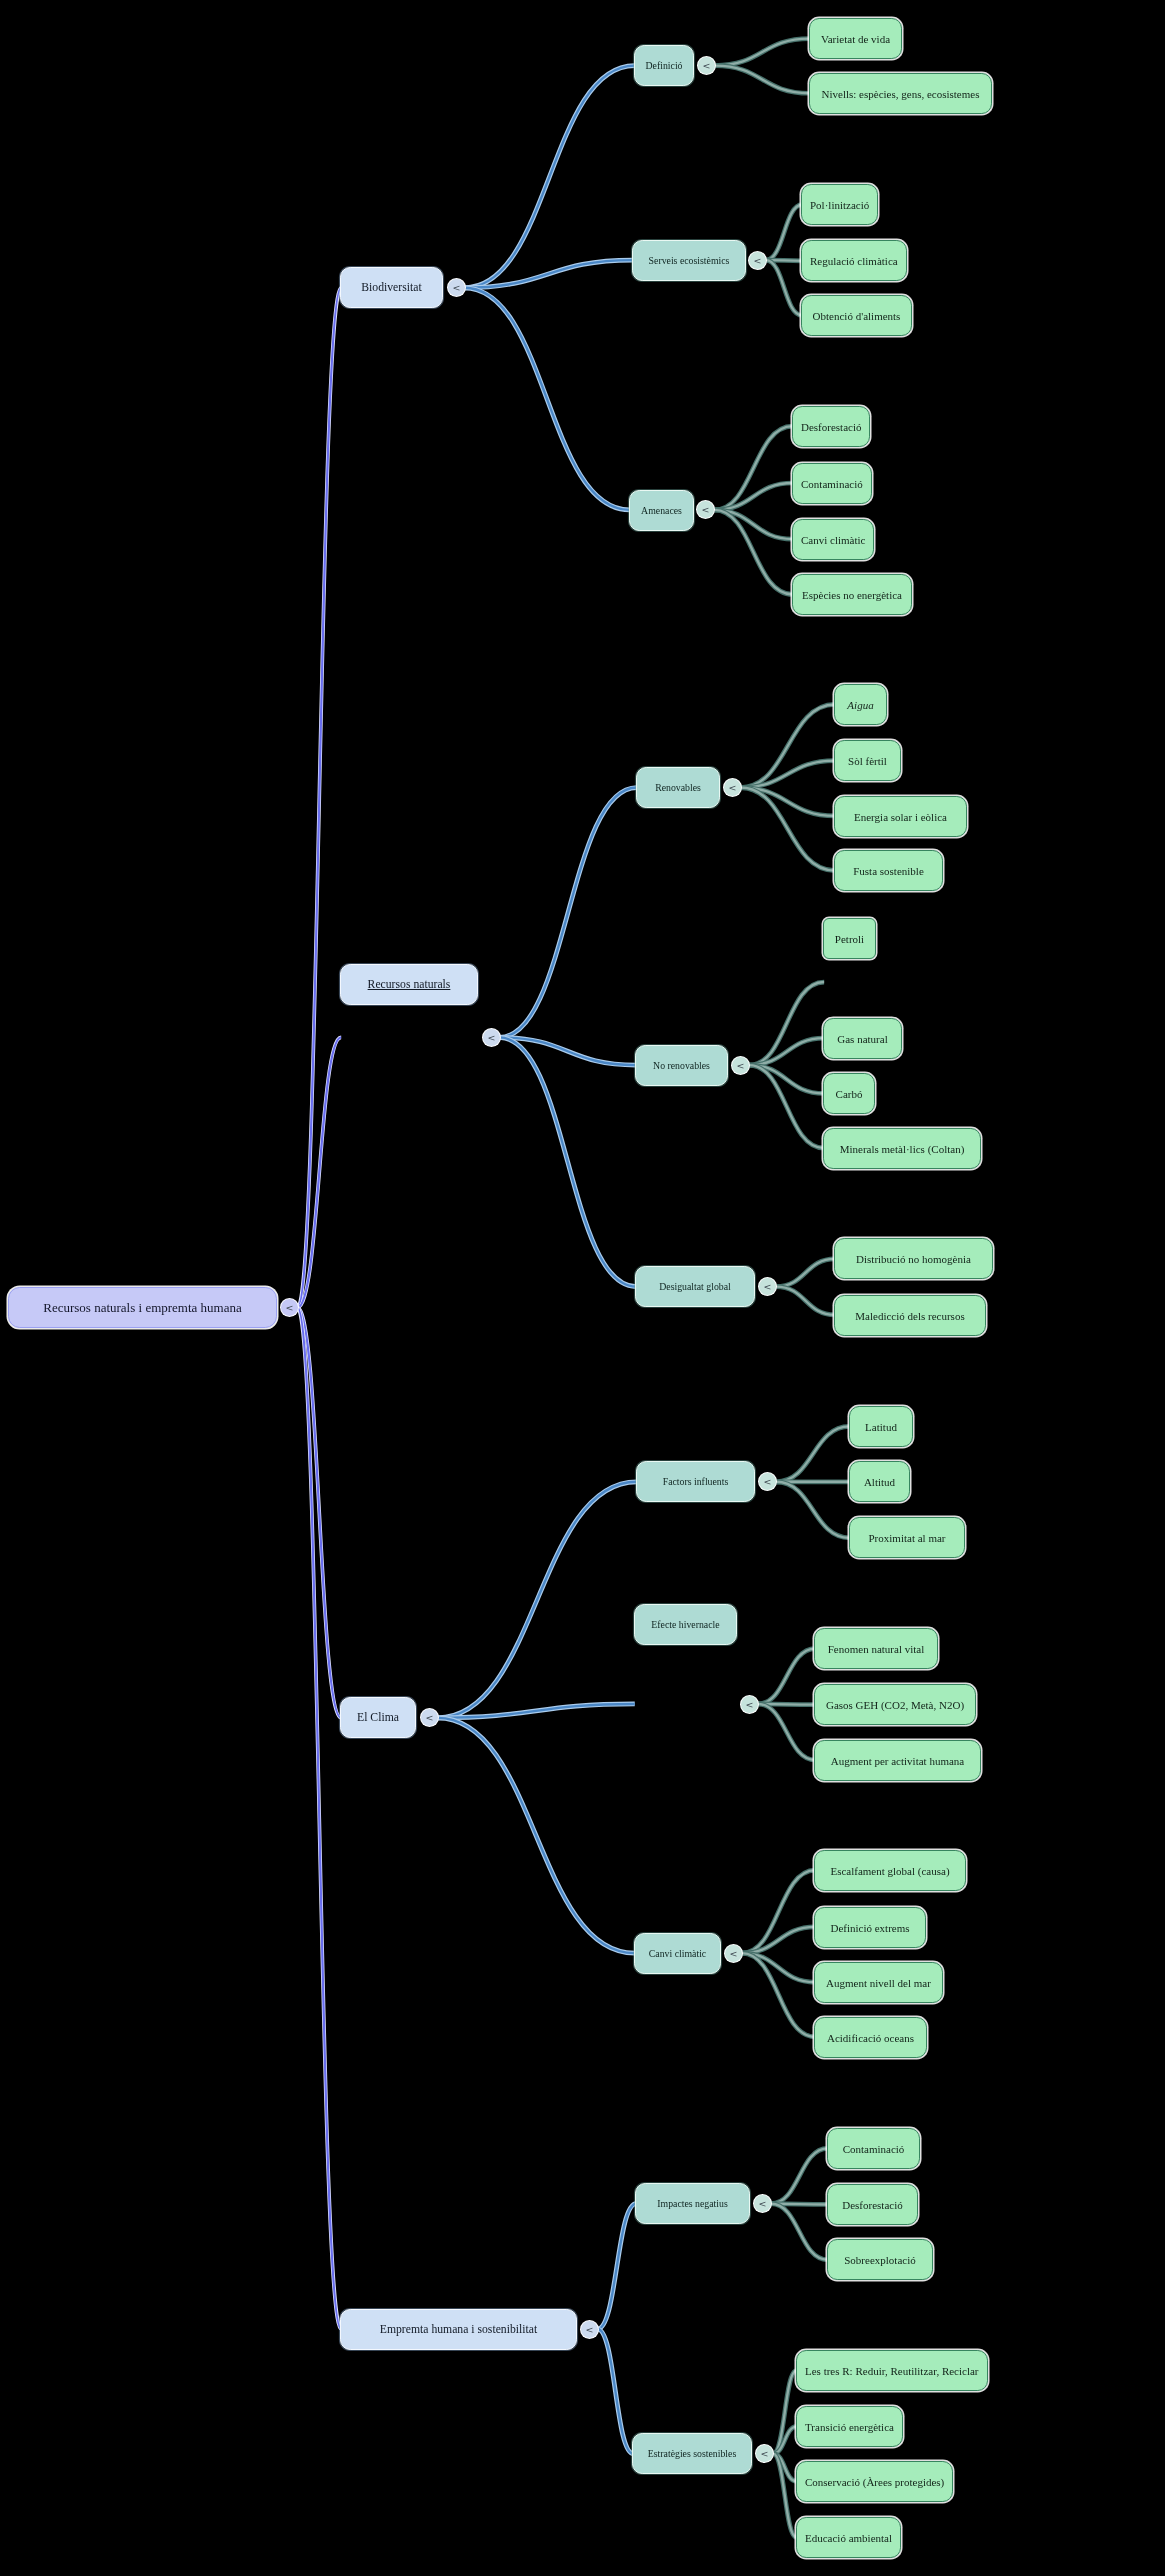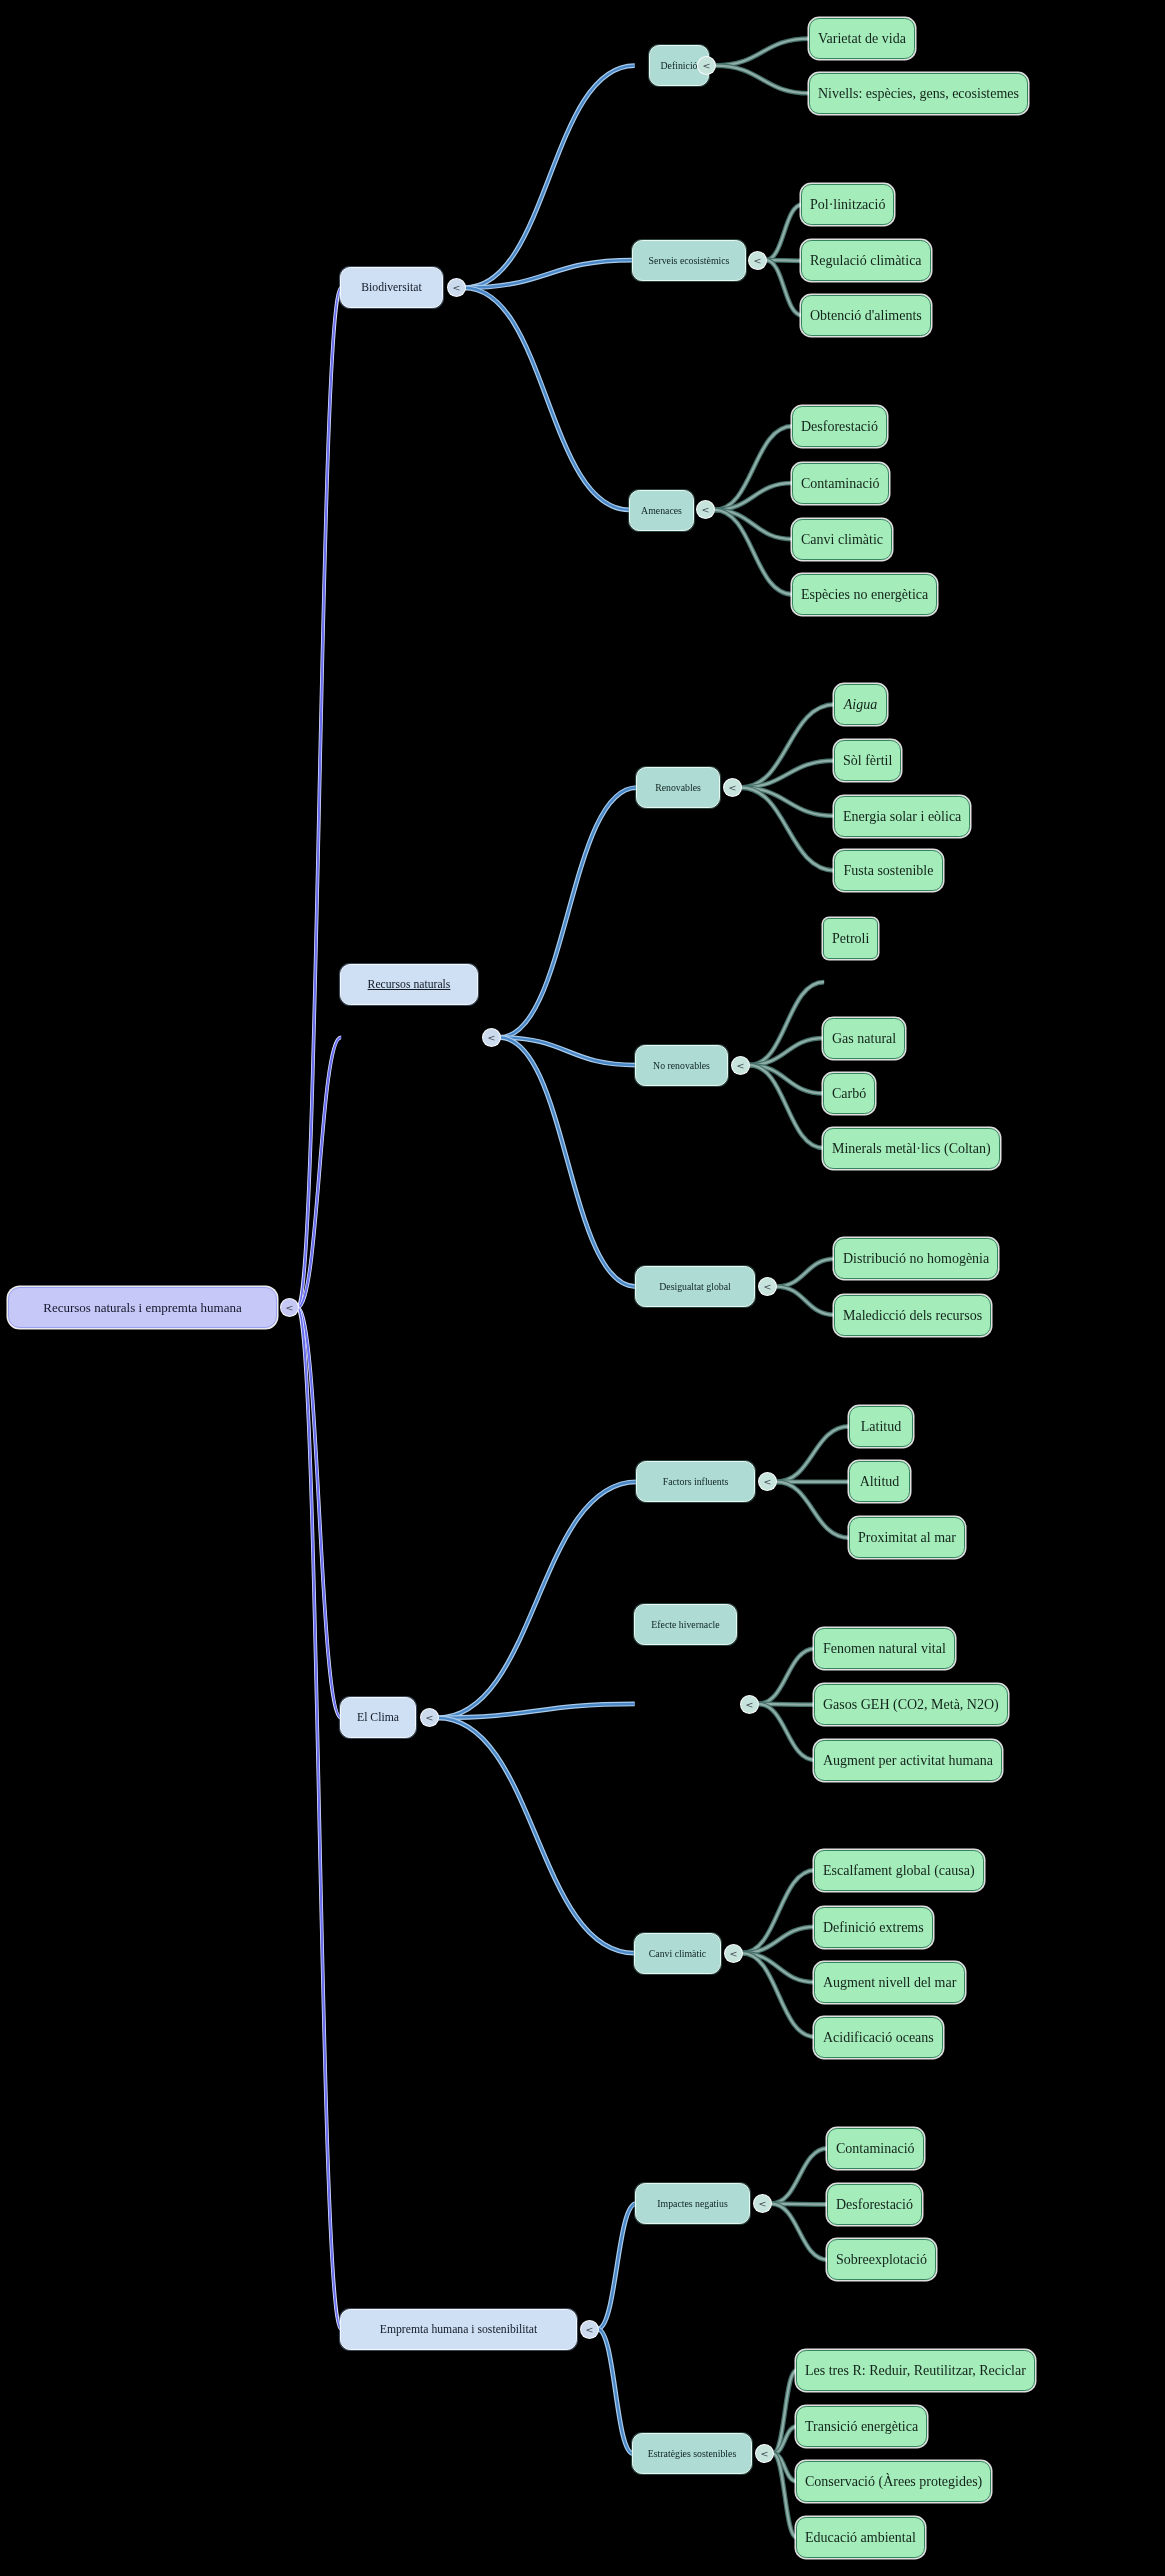--- a/index.html
+++ b/index.html
@@ -27,21 +27,21 @@
     font-size:11.7px;padding:0 11px;color:#121a26;
   }
   .node.d2{
     background:var(--topic-fill,#aedbd4);border-color:var(--topic-border,#e9f8f3);
     box-shadow:0 0 0 1.1px rgba(100,160,150,.4);
     font-size:9.8px;color:#0f2420;
   }
   .node.d3{
     background:var(--leaf-fill,#a5ecbb);border-color:var(--leaf-border,#37855f);
     box-shadow:0 0 0 1.5px rgba(255,255,255,.88);
-    font-size:14px;padding:0 8px;color:#122319;
+    font-size:11px;padding:0 8px;color:#122319;
   }
   .toggle{
     position:absolute;width:19px;height:19px;border-radius:50%;z-index:3;
     box-sizing:border-box;border:1.1px solid rgba(255,255,255,.95);
     display:flex;align-items:center;justify-content:center;
     font-family:"DejaVu Sans", sans-serif;font-size:9.5px;color:#3e4850;
     line-height:1;
   }
 </style>
 </head>
@@ -149,21 +149,21 @@
       <path d="M 408 1795 C 438 1795, 438 1424, 468 1424" fill="none" stroke="#686dee" stroke-width="3"></path>
       <path d="M 408 1795 C 438 1795, 438 2358, 468 2358" fill="none" stroke="#dfe3ff" stroke-width="5"></path>
       <path d="M 408 1795 C 438 1795, 438 2358, 468 2358" fill="none" stroke="#686dee" stroke-width="3"></path>
       <path d="M 408 1795 C 438 1795, 438 3197, 468 3197" fill="none" stroke="#dfe3ff" stroke-width="5"></path>
       <path d="M 408 1795 C 438 1795, 438 3197, 468 3197" fill="none" stroke="#686dee" stroke-width="3"></path>
     </svg>
 <div class="node d0" style="left: 8px; top: 1287px; min-width: 269px;">Recursos naturals i empremta humana</div>
     <div class="toggle" style="background: rgb(197, 200, 245); left: 280px; top: 1298px;">&lt;</div>
     <div class="node d1" style="left: 340px; top: 267px; min-width: 103px;">Biodiversitat</div>
     <div class="toggle" style="background: rgb(204, 218, 238); left: 447px; top: 278px;">&lt;</div>
-    <div class="node d2" style="left: 634px; top: 45px; min-width: 60px; margin-left: 15px;">Definició</div>
+    <div class="node d2" style="left: 634px; top: 45px; min-width: 60px;">Definició</div>
     <div class="toggle" style="background: rgb(198, 227, 220); left: 697px; top: 56px;">&lt;</div>
     <div class="node d3" style="left: 809px; top: 18px; min-width: 93px;">Varietat de vida</div>
     <div class="node d3" style="left: 809px; top: 73px; min-width: 183px;">Nivells: espècies, gens, ecosistemes</div>
     <div class="node d2" style="left: 632px; top: 240px; min-width: 114px;">Serveis ecosistèmics</div>
     <div class="toggle" style="background: rgb(198, 227, 220); left: 748px; top: 251px;">&lt;</div>
     <div class="node d3" style="left: 801px; top: 184px; min-width: 76px;">Pol·linització</div>
     <div class="node d3" style="left: 801px; top: 240px; min-width: 105px;">Regulació climàtica</div>
     <div class="node d3" style="left: 801px; top: 295px; min-width: 111px;">Obtenció d'aliments</div>
     <div class="node d2" style="left: 629px; top: 490px; min-width: 65px;">Amenaces</div>
     <div class="toggle" style="background: rgb(198, 227, 220); left: 696px; top: 500px;">&lt;</div>

